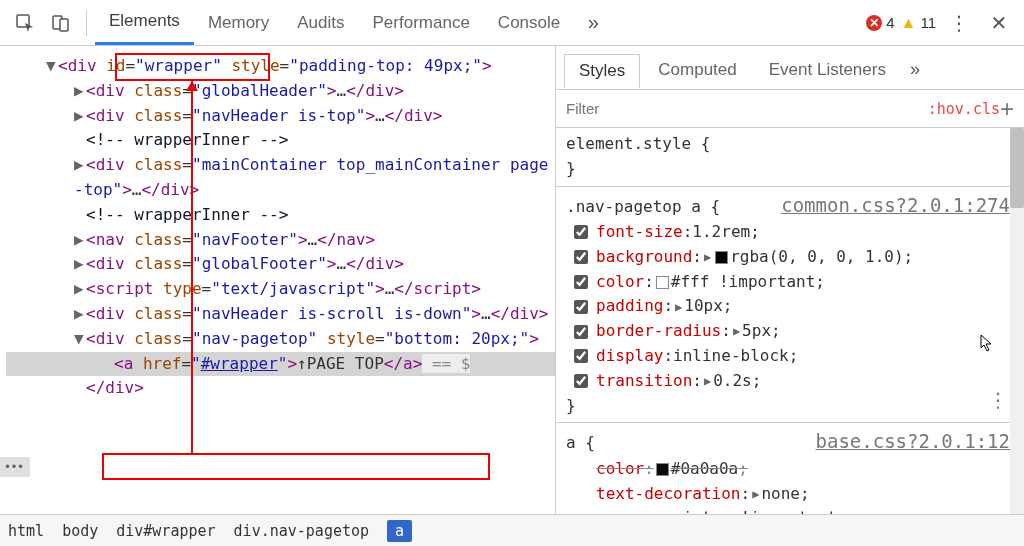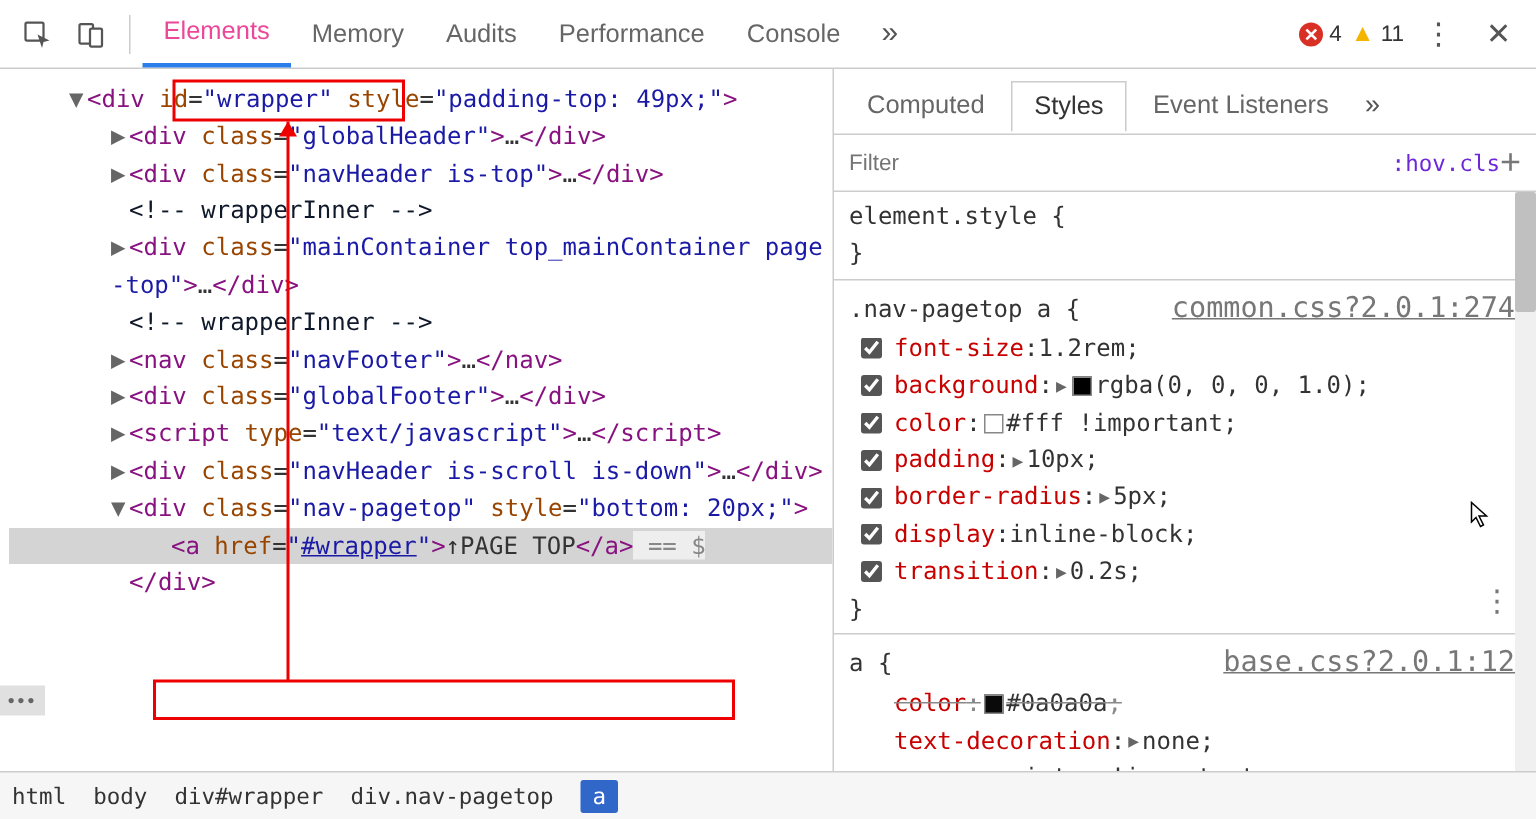--- a/index.html
+++ b/index.html
@@ -4,21 +4,21 @@
 <style>
 * { box-sizing: border-box; margin: 0; padding: 0; }
 body { font-family: "Segoe UI", Arial, sans-serif; font-size: 15px; color: #333; background: #fff; width: 1024px; height: 546px; overflow: hidden; position: relative; }
 
 
 .toolbar { height: 46px; border-bottom: 1px solid #ccc; display: flex; align-items: center; padding: 0 8px; gap: 2px; }
 .tool-icon { width: 34px; height: 34px; display: flex; align-items: center; justify-content: center; color: #555; border-radius: 2px; cursor: pointer; }
 .tool-sep { width: 1px; height: 26px; background: #ccc; margin: 0 6px; }
 .tabs { display: flex; align-items: center; height: 100%; }
 .tab { padding: 0 14px; height: 100%; display: flex; align-items: center; color: #666; font-size: 17px; cursor: pointer; }
-.tab.active { color: #ec4899; border-bottom: 3px solid #2b7de9; }
+.tab.active { color: #404040; border-bottom: 3px solid #2b7de9; }
 .toolbar-right { margin-left: auto; display: flex; align-items: center; gap: 6px; }
 .err-badge { display: flex; align-items: center; gap: 4px; font-size: 15px; color: #333; }
 .err-circle { width: 16px; height: 16px; border-radius: 50%; background: #d93025; color: #fff; font-size: 12px; display: flex; align-items: center; justify-content: center; font-weight: bold; }
 .warn-tri { color: #f4b400; font-size: 16px; }
 
 
 .main { display: flex; height: calc(100% - 46px - 32px); }
 .left { width: 556px; border-right: 1px solid #ccc; position: relative; overflow: hidden; }
 .right { flex: 1; display: flex; flex-direction: column; overflow: hidden; position: relative; }
 
@@ -48,21 +48,21 @@
 .crumb .csel { background: #3167c9; color: #fff; padding: 2px 8px; border-radius: 2px; }
 
 
 .rtabs { display: flex; align-items: center; border-bottom: 1px solid #ccc; padding: 4px 8px 0 8px; gap: 4px; height: 44px; }
 .rtab { padding: 6px 14px; font-size: 17px; color: #666; cursor: pointer; }
 .rtab.active { border: 1px solid #ccc; border-bottom: 1px solid #fff; background: #fff; color: #333; position: relative; top: 1px; }
 .rtabs .chev { margin-left: 6px; color: #555; font-size: 18px; cursor: pointer; }
 
 .filterbar { display: flex; align-items: center; border-bottom: 1px solid #ccc; padding: 4px 10px; height: 38px; gap: 0; }
 .filter-input { flex: 1; border: none; outline: none; font-size: 15px; color: #999; font-family: inherit; }
-.filter-pill { font-family: Consolas, Menlo, monospace; color: #6d28d9; font-size: 15px; cursor: pointer; }
+.filter-pill { font-family: Consolas, Menlo, monospace; color: #ef4444; font-size: 15px; cursor: pointer; }
 .plus { font-size: 24px; color: #777; cursor: pointer; }
 
 .styles { flex: 1; overflow: auto; font-family: Consolas, Menlo, monospace; font-size: 16px; line-height: 1.55; position: relative; }
 .rule { border-bottom: 1px solid #ccc; padding: 4px 14px 4px 10px; position: relative; }
 .sel { color: #333; text-align: center; }
 .selector-line { display: flex; justify-content: space-between; align-items: baseline; }
 .src { color: #777; text-decoration: underline; font-size: 19px; }
 .prop { display: flex; align-items: center; padding-left: 8px; }
 .chk { width: 14px; height: 14px; margin-right: 8px; accent-color: #555; }
 .pname { color: #c80000; }
@@ -122,22 +122,22 @@
   <div class="left">
     <div class="dom" id="dom"><div class="line" style="padding-left: 40px; text-indent: 0px;"><span class="caret">▼</span><span class="tag">&lt;div </span><span class="attr">id</span><span class="txt">=</span><span class="val">"</span><span class="val">wrapper</span><span class="val">"</span><span class="txt"> </span><span class="attr">style</span><span class="txt">=</span><span class="val">"</span><span class="val">padding-top: 49px;</span><span class="val">"</span><span class="tag">&gt;</span></div><div class="line" style="padding-left: 68px; text-indent: 0px;"><span class="caret">▶</span><span class="tag">&lt;div </span><span class="attr">class</span><span class="txt">=</span><span class="val">"</span><span class="val">globalHeader</span><span class="val">"</span><span class="tag">&gt;</span><span class="txt">…</span><span class="tag">&lt;/div&gt;</span></div><div class="line" style="padding-left: 68px; text-indent: 0px;"><span class="caret">▶</span><span class="tag">&lt;div </span><span class="attr">class</span><span class="txt">=</span><span class="val">"</span><span class="val">navHeader is-top</span><span class="val">"</span><span class="tag">&gt;</span><span class="txt">…</span><span class="tag">&lt;/div&gt;</span></div><div class="line" style="padding-left: 68px; text-indent: 0px;"><span class="caret"> </span><span class="cmt">&lt;!-- wrapperInner --&gt;</span></div><div class="line" style="padding-left: 68px; text-indent: 0px;"><span class="caret">▶</span><span class="tag">&lt;div </span><span class="attr">class</span><span class="txt">=</span><span class="val">"</span><span class="val">mainContainer top_mainContainer page-top</span><span class="val">"</span><span class="tag">&gt;</span><span class="txt">…</span><span class="tag">&lt;/div&gt;</span></div><div class="line" style="padding-left: 68px; text-indent: 0px;"><span class="caret"> </span><span class="cmt">&lt;!-- wrapperInner --&gt;</span></div><div class="line" style="padding-left: 68px; text-indent: 0px;"><span class="caret">▶</span><span class="tag">&lt;nav </span><span class="attr">class</span><span class="txt">=</span><span class="val">"</span><span class="val">navFooter</span><span class="val">"</span><span class="tag">&gt;</span><span class="txt">…</span><span class="tag">&lt;/nav&gt;</span></div><div class="line" style="padding-left: 68px; text-indent: 0px;"><span class="caret">▶</span><span class="tag">&lt;div </span><span class="attr">class</span><span class="txt">=</span><span class="val">"</span><span class="val">globalFooter</span><span class="val">"</span><span class="tag">&gt;</span><span class="txt">…</span><span class="tag">&lt;/div&gt;</span></div><div class="line" style="padding-left: 68px; text-indent: 0px;"><span class="caret">▶</span><span class="tag">&lt;script </span><span class="attr">type</span><span class="txt">=</span><span class="val">"</span><span class="val">text/javascript</span><span class="val">"</span><span class="tag">&gt;</span><span class="txt">…</span><span class="tag">&lt;/script&gt;</span></div><div class="line" style="padding-left: 68px; text-indent: 0px;"><span class="caret">▶</span><span class="tag">&lt;div </span><span class="attr">class</span><span class="txt">=</span><span class="val">"</span><span class="val">navHeader is-scroll is-down</span><span class="val">"</span><span class="tag">&gt;</span><span class="txt">…</span><span class="tag">&lt;/div&gt;</span></div><div class="line" style="padding-left: 68px; text-indent: 0px;"><span class="caret">▼</span><span class="tag">&lt;div </span><span class="attr">class</span><span class="txt">=</span><span class="val">"</span><span class="val">nav-pagetop</span><span class="val">"</span><span class="txt"> </span><span class="attr">style</span><span class="txt">=</span><span class="val">"</span><span class="val">bottom: 20px;</span><span class="val">"</span><span class="tag">&gt;</span></div><div class="line selected" style="padding-left: 96px; text-indent: 0px;"><span class="caret"> </span><span class="tag">&lt;a </span><span class="attr">href</span><span class="txt">=</span><span class="val">"</span><span class="val underline">#wrapper</span><span class="val">"</span><span class="tag">&gt;</span><span class="txt">↑PAGE TOP</span><span class="tag">&lt;/a&gt;</span><span class="eq"> == $</span></div><div class="line" style="padding-left: 68px; text-indent: 0px;"><span class="caret"> </span><span class="tag">&lt;/div&gt;</span></div></div>
     <div class="gutter-dots">•••</div>
     <div class="redbox1"></div>
     <div class="redbox2"></div>
     <div class="arrow-line"></div>
     <div class="arrow-head"></div>
   </div>
   <div class="right">
     <div class="rtabs" id="rtabs">
-      <div class="rtab">Computed</div>
-        <div class="rtab active">Styles</div>
+      <div class="rtab active">Styles</div>
+        <div class="rtab">Computed</div>
         <div class="rtab">Event Listeners</div>
         <span class="chev" id="rchev">»</span>
     </div>
     <div class="filterbar">
       <input class="filter-input" placeholder="Filter" style="">
       <span class="filter-pill">:hov</span>
       <span class="filter-pill">.cls</span>
       <span class="plus">+</span>
     </div>
     <div class="styles" id="styles">

